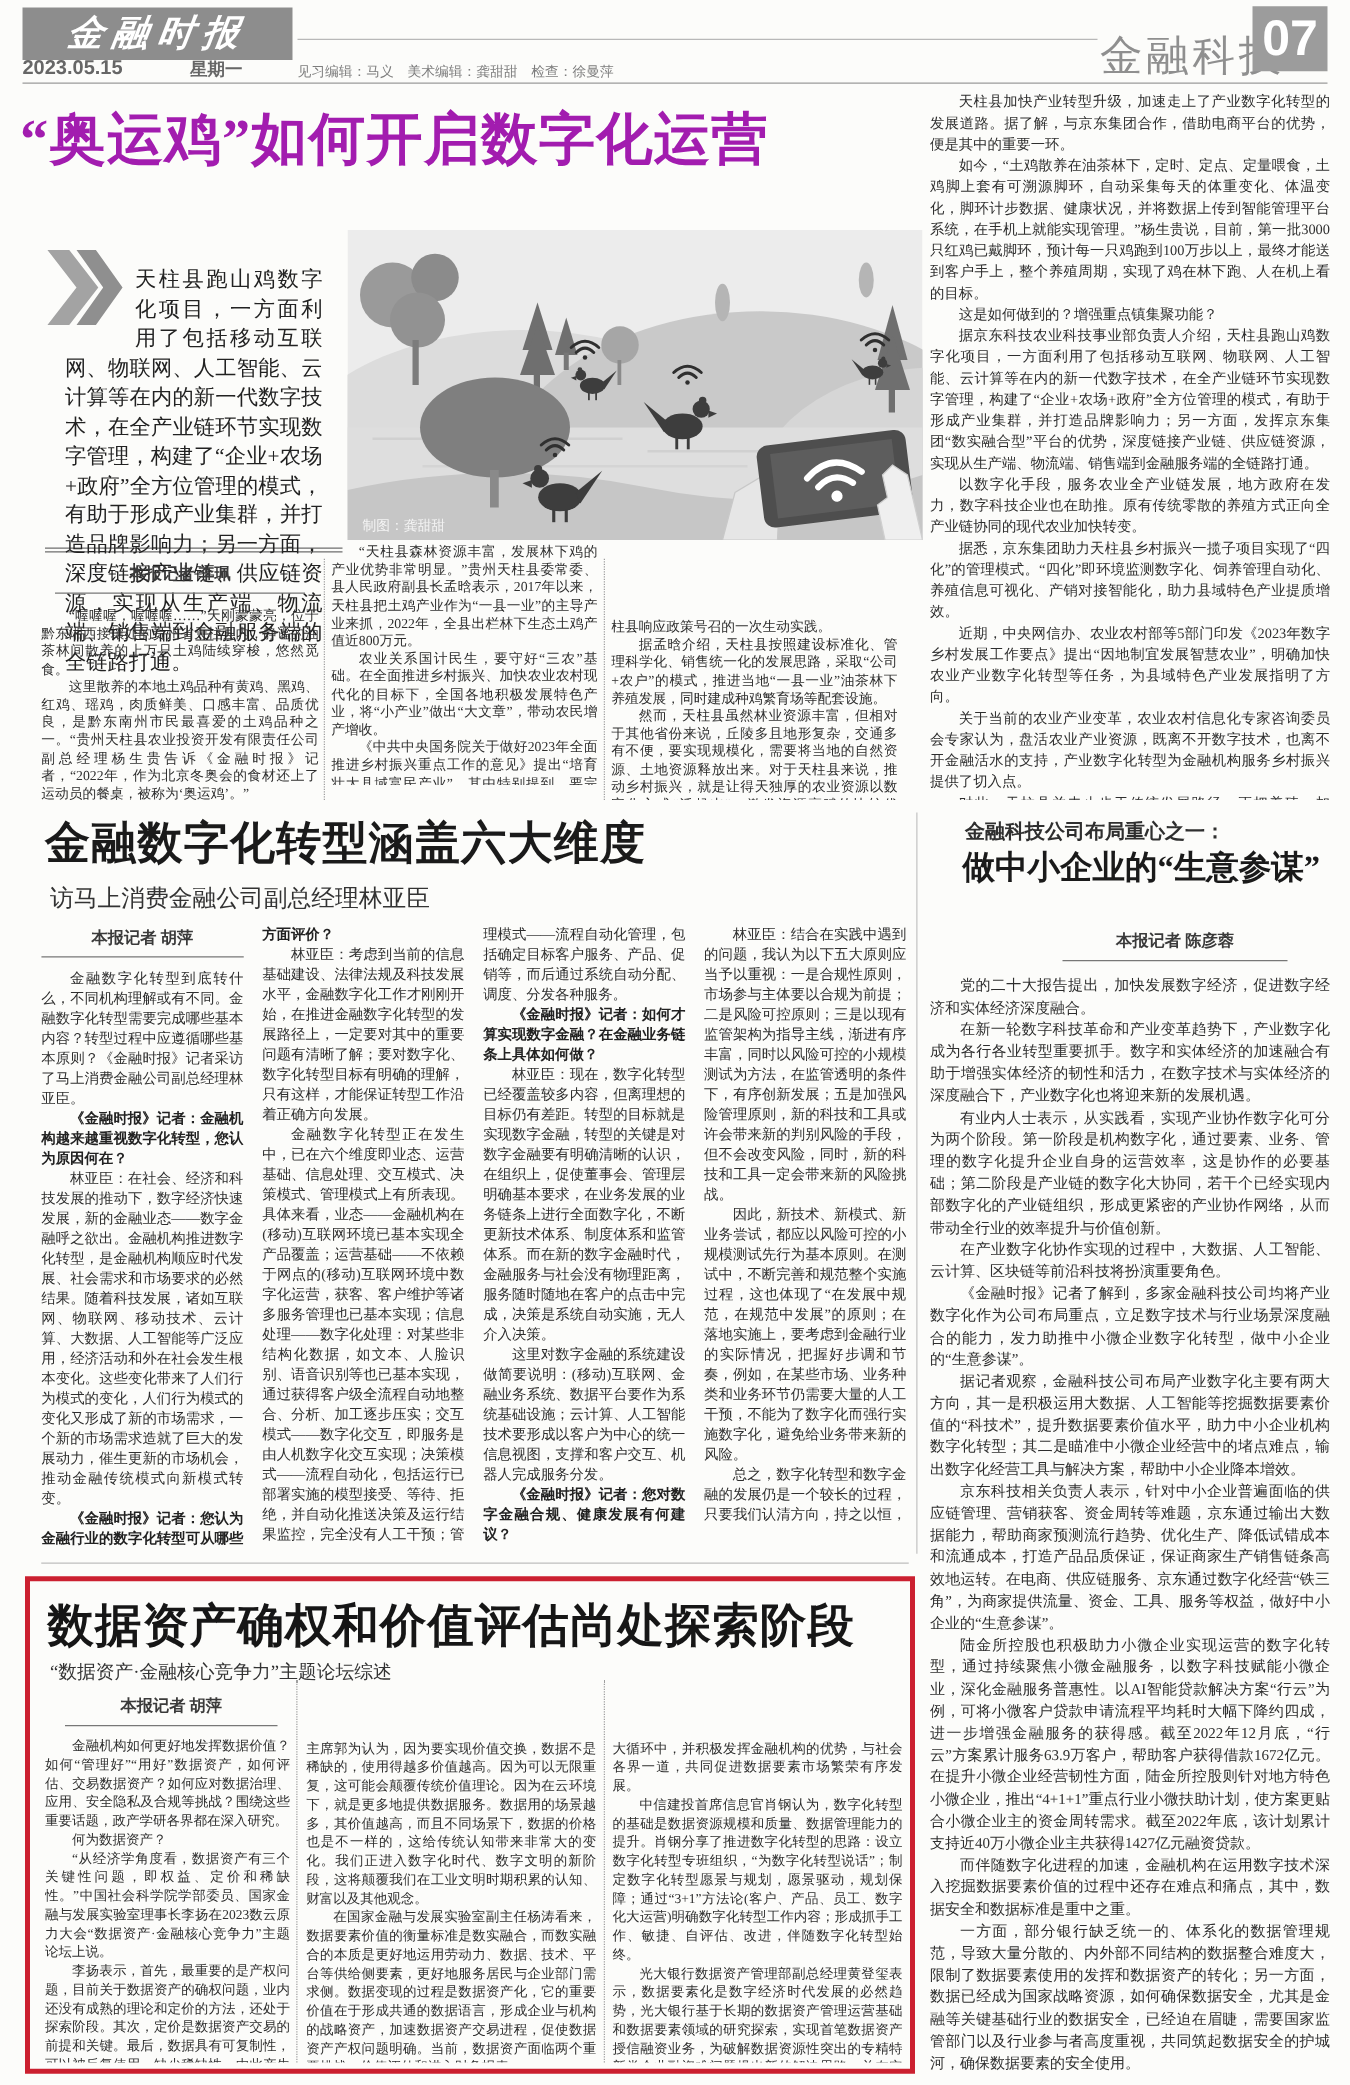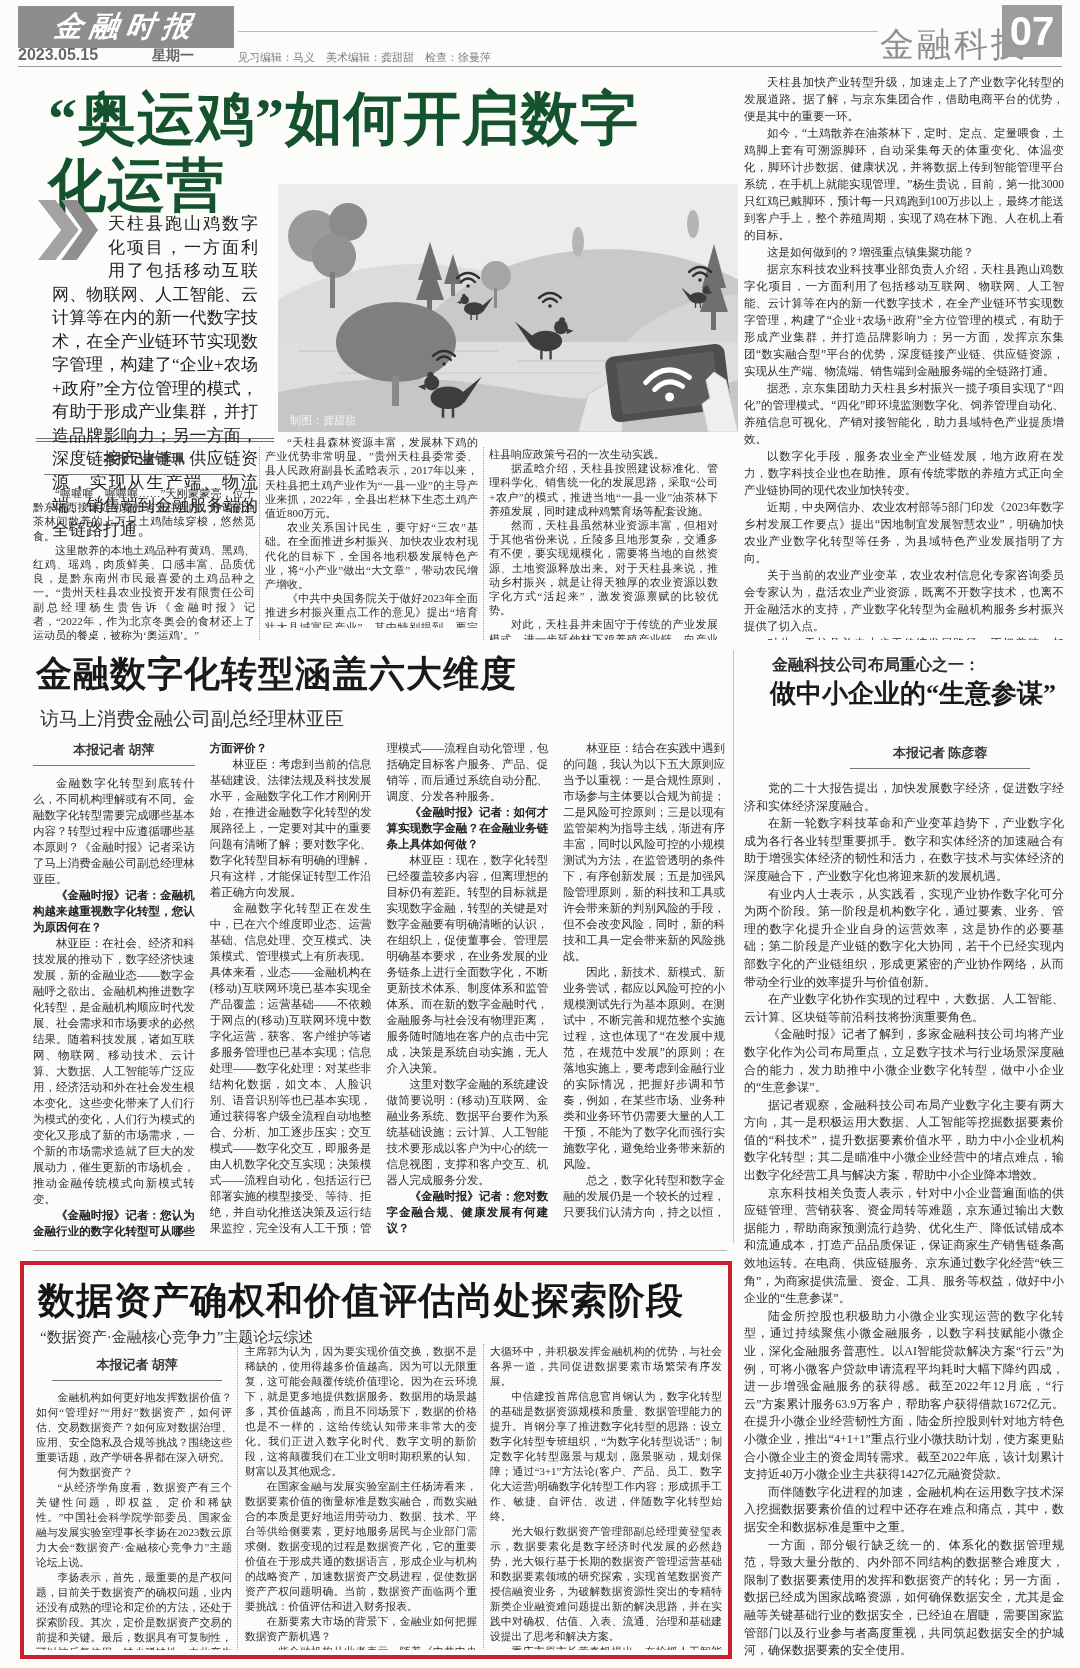--- a/index.html
+++ b/index.html
@@ -14,38 +14,38 @@
   .rule-a{left:238px;top:31px;width:640px;height:1px;background:#b8b8b8;}
   .rule-b{left:18px;top:66px;width:1044px;height:1px;background:#9a9a9a;}
   .m-date{left:18px;top:46px;font:700 16px "Liberation Sans",sans-serif;color:#666;}
   .m-week{left:152px;top:47px;font:700 14px "Liberation Sans",sans-serif;color:#666;}
   .m-credits{left:238px;top:50px;font:11px "Liberation Sans",sans-serif;color:#7d7d7d;}
   .m-section{left:880px;top:22px;font:500 34px "Liberation Sans",sans-serif;color:#8f8f8f;letter-spacing:3px;}
   .m-pagenum{left:1002px;top:5px;width:60px;height:52px;background:#9c9c9c;color:#fff;
              display:flex;align-items:center;justify-content:center;font:700 40px "Liberation Sans",sans-serif;}
 
   
-  .h1{left:48px;top:86px;width:620px;font-weight:900;font-size:58px;line-height:1.15;
-      color:#14532d;letter-spacing:1px;}
+  .h1{left:16px;top:86px;width:620px;font-weight:900;font-size:45px;line-height:1.15;
+      color:#a21caf;letter-spacing:1px;}
   .h2{left:36px;top:650px;width:640px;font-weight:900;font-size:36px;color:#1a1a1a;letter-spacing:1px;}
   .sub2{left:40px;top:706px;font-size:19px;color:#333;}
   .kicker{left:772px;top:655px;font-weight:700;font-size:16px;color:#2f2f2f;}
   .h3{left:770px;top:676px;width:300px;font-weight:900;font-size:26px;color:#1a1a1a;}
   .bh{left:38px;top:1276px;width:680px;font-weight:900;font-size:37px;color:#161616;letter-spacing:1px;}
   .bsub{left:40px;top:1328px;font-size:15px;color:#333;}
   .byline{text-align:center;font-weight:700;font-size:13px;color:#3a3a3a;
           border-bottom:1px solid #777;padding-bottom:6px;}
   .byline.abs{padding-top:0;}
   .byline-in{display:block;text-align:center;font-weight:700;font-size:13px;color:#3a3a3a;
              border-bottom:1px solid #777;padding:2px 0 7px;margin-bottom:9px;}
 
   
   .bodycol{overflow:hidden;text-align:justify;}
   .bodycol p{margin:0;text-indent:2em;}
-  .bodycol p.cont{text-indent:0;}
+  .bodycol p.cont{text-indent:0;margin-top:48px;}
   .bodycol p.q{font-weight:700;color:#222;}
   .rc{font-size:11.5px;line-height:17px;}
   .tc{font-size:11px;line-height:14.2px;}
   .mc{left:33px;top:740px;width:692px;height:502px;column-count:4;column-gap:15px;column-fill:auto;
       font-size:11.5px;line-height:16px;}
   .ra{font-size:12px;line-height:17.6px;}
   .bc{font-size:10.8px;line-height:15px;}
 
   
   .lede{left:36px;top:196px;width:238px;height:236px;border-bottom:4px double #6e6e6e;padding-bottom:6px;}
@@ -201,22 +201,22 @@
       <p>据孟晗介绍，天柱县按照建设标准化、管理科学化、销售统一化的发展思路，采取“公司+农户”的模式，推进当地“一县一业”油茶林下养殖发展，同时建成种鸡繁育场等配套设施。</p>
       <p>然而，天柱县虽然林业资源丰富，但相对于其他省份来说，丘陵多且地形复杂，交通多有不便，要实现规模化，需要将当地的自然资源、土地资源释放出来。对于天柱县来说，推动乡村振兴，就是让得天独厚的农业资源以数字化方式“活起来”，激发资源禀赋的比较优势。</p>
       <p>对此，天柱县并未固守于传统的产业发展模式，进一步延伸林下鸡养殖产业链，向产业链两端延伸，把生态土鸡推广到全国市场，扩大销售。</p>
     </div>
   <div class="abs bodycol rc" style="left:744px;top:74px;width:320px;height:566px;">
 
   <p>天柱县加快产业转型升级，加速走上了产业数字化转型的发展道路。据了解，与京东集团合作，借助电商平台的优势，便是其中的重要一环。</p>
       <p>如今，“土鸡散养在油茶林下，定时、定点、定量喂食，土鸡脚上套有可溯源脚环，自动采集每天的体重变化、体温变化，脚环计步数据、健康状况，并将数据上传到智能管理平台系统，在手机上就能实现管理。”杨生贵说，目前，第一批3000只红鸡已戴脚环，预计每一只鸡跑到100万步以上，最终才能送到客户手上，整个养殖周期，实现了鸡在林下跑、人在机上看的目标。</p>
       <p>这是如何做到的？增强重点镇集聚功能？</p>
       <p>据京东科技农业科技事业部负责人介绍，天柱县跑山鸡数字化项目，一方面利用了包括移动互联网、物联网、人工智能、云计算等在内的新一代数字技术，在全产业链环节实现数字管理，构建了“企业+农场+政府”全方位管理的模式，有助于形成产业集群，并打造品牌影响力；另一方面，发挥京东集团“数实融合型”平台的优势，深度链接产业链、供应链资源，实现从生产端、物流端、销售端到金融服务端的全链路打通。</p>
+      <p>以数字化手段，服务农业全产业链发展，地方政府在发力，数字科技企业也在助推。原有传统零散的养殖方式正向全产业链协同的现代农业加快转变。</p>
       <p>据悉，京东集团助力天柱县乡村振兴一揽子项目实现了“四化”的管理模式。“四化”即环境监测数字化、饲养管理自动化、养殖信息可视化、产销对接智能化，助力县域特色产业提质增效。</p>
-      <p>以数字化手段，服务农业全产业链发展，地方政府在发力，数字科技企业也在助推。原有传统零散的养殖方式正向全产业链协同的现代农业加快转变。</p>
       <p>近期，中央网信办、农业农村部等5部门印发《2023年数字乡村发展工作要点》提出“因地制宜发展智慧农业”，明确加快农业产业数字化转型等任务，为县域特色产业发展指明了方向。</p>
       <p>关于当前的农业产业变革，农业农村信息化专家咨询委员会专家认为，盘活农业产业资源，既离不开数字技术，也离不开金融活水的支持，产业数字化转型为金融机构服务乡村振兴提供了切入点。</p>
       <p>对此，天柱县并未止步于传统发展路径，正把养殖、加工、流通等环节逐步打通，把生态土鸡推广到全国市场，扩大销售渠道，提高产品附加值。</p>
     </div>
 
   <div class="abs h2">金融数字化转型涵盖六大维度</div>
   <div class="abs sub2">访马上消费金融公司副总经理林亚臣</div>
 
   <div class="abs bodycol mc">
     <span class="byline-in">本报记者 胡萍</span>

